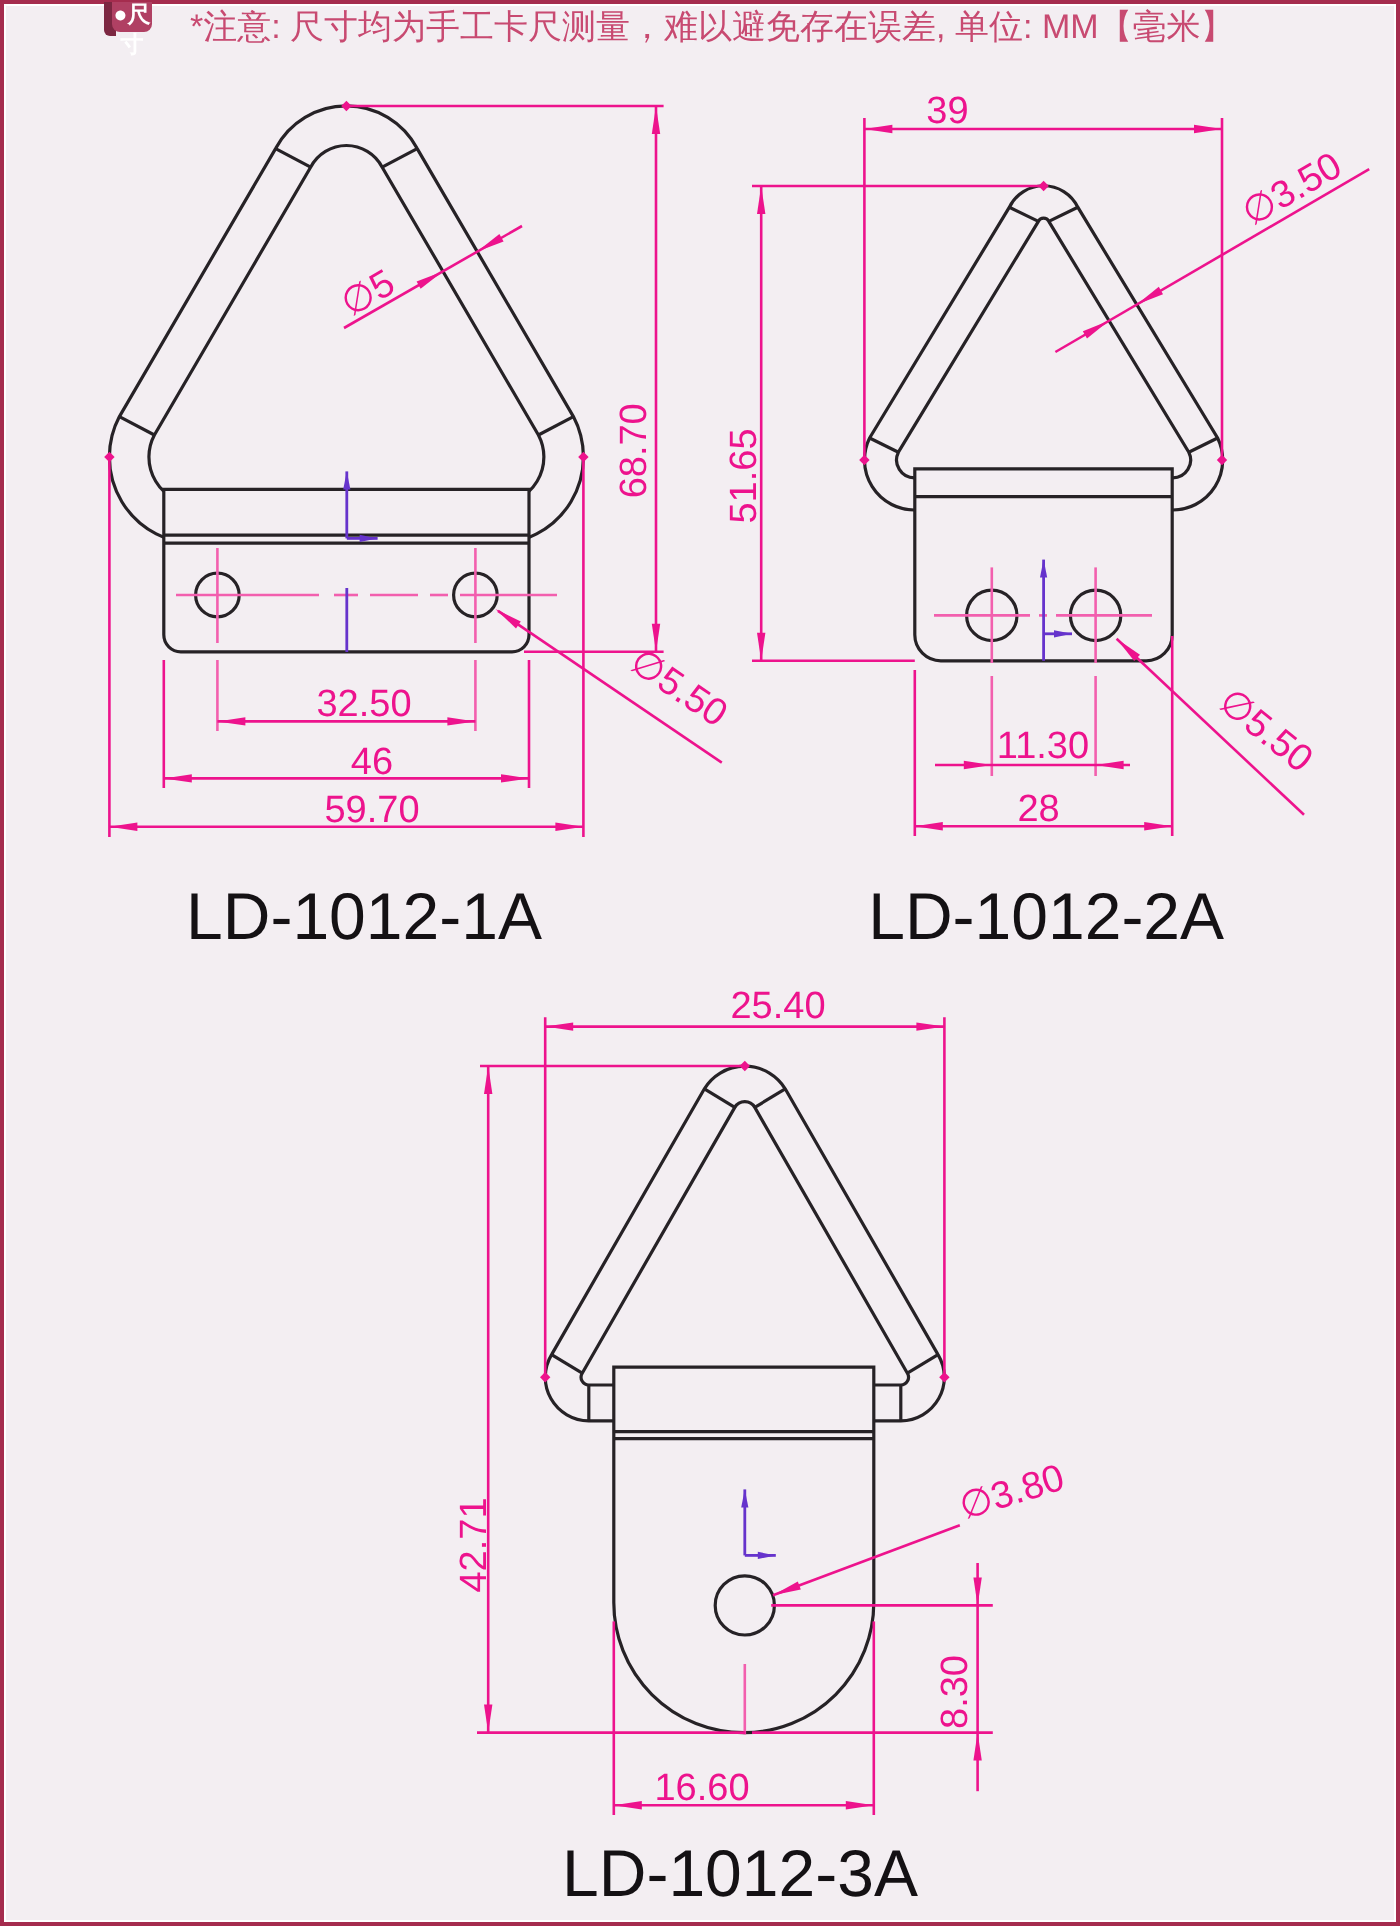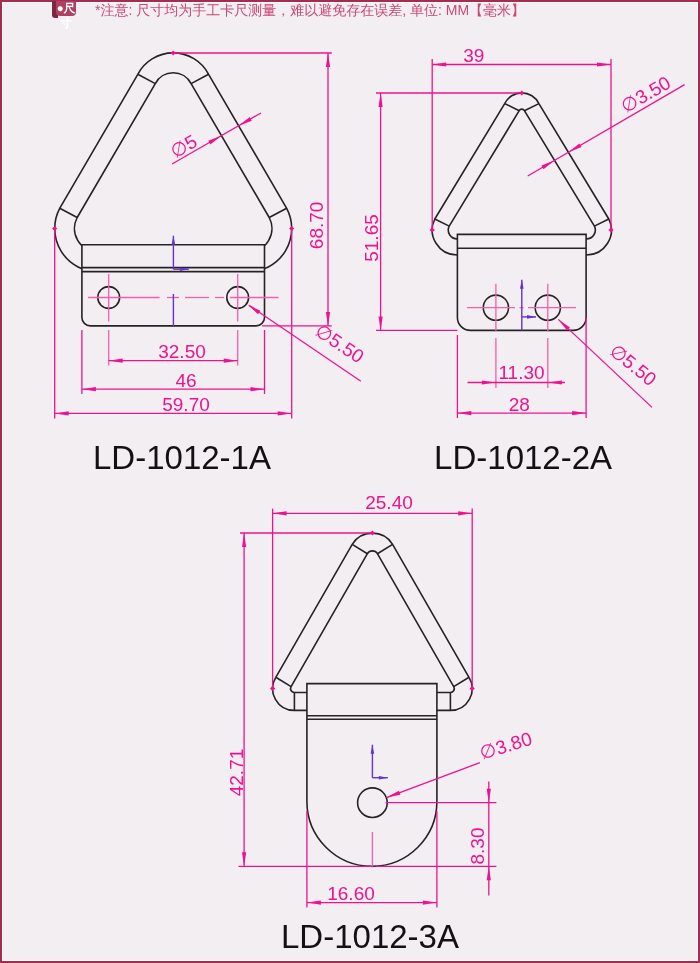--- a/index.html
+++ b/index.html
@@ -4,21 +4,21 @@
 <style>
   html, body { margin:0; padding:0; width:700px; height:963px; background:#f3eef2;
                font-family:"Liberation Sans", sans-serif; overflow:hidden; }
   .frame { position:absolute; left:0; top:0; width:696px; height:959px;
             border:2px solid #a52c4e; box-shadow: inset 0 0 0 1px #ffffff; z-index:5; pointer-events:none; }
   .tab { position:absolute; left:56px; top:1px; width:20px; height:15px; background:#b04063;
           border-radius:0 0 4px 4px; color:#fff; font-size:11.5px; font-weight:bold;
           text-align:center; line-height:15px; z-index:6; }
   .tabfold { position:absolute; left:52px; top:1px; width:6px; height:17px; background:#7c2742;
           border-radius:0 0 0 3px; z-index:6; }
-  .note { position:absolute; left:95px; top:2px; font-size:14px; color:#c84a71; z-index:6; }
+  .note { position:absolute; left:95px; top:2px; font-size:17px; color:#c84a71; z-index:6; }
   svg { position:absolute; left:0; top:0; }
 </style>
 </head>
 <body>
 
 <div class="frame"></div>
 
 <div class="tabfold"></div>
 
 <div class="tab">●尺寸</div>

